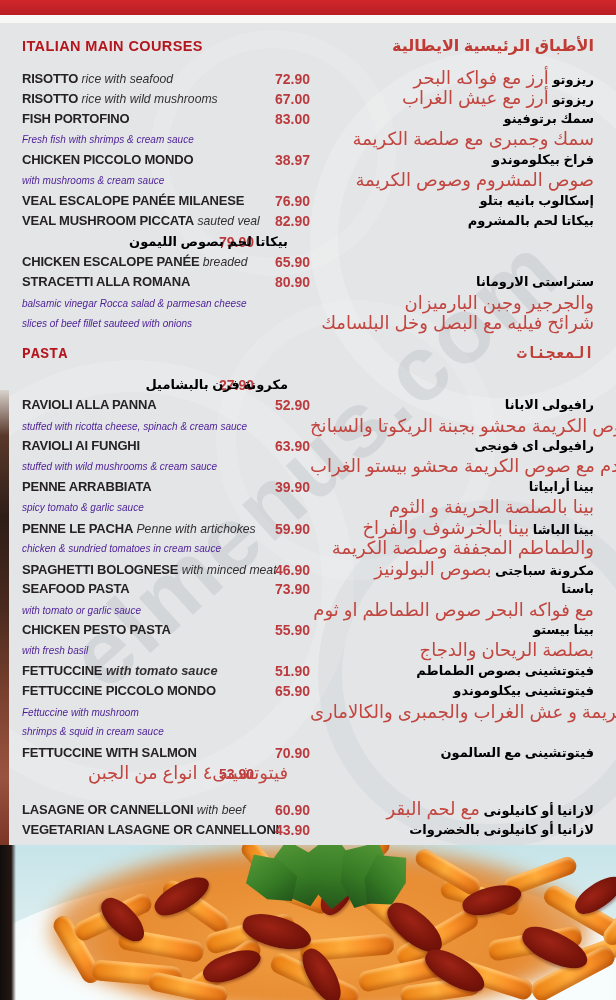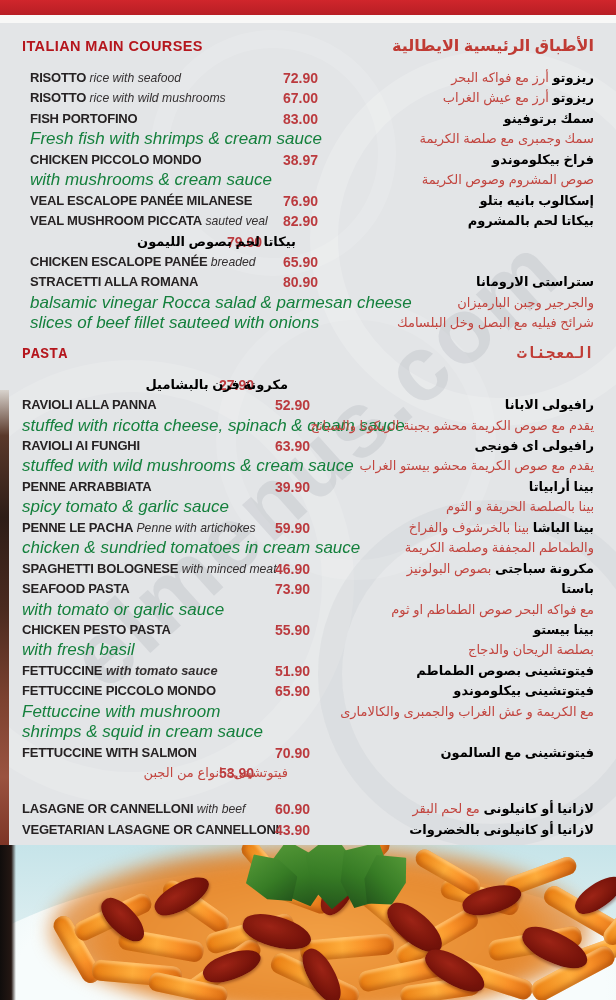--- a/index.html
+++ b/index.html
@@ -31,31 +31,31 @@
     position:absolute;left:0;top:390px;width:9px;height:455px;
     background:linear-gradient(180deg,#d8d3cd 0%,#5a392b 10%,#2e1d17 28%,#4a2a1f 48%,#7c4230 68%,#9a5340 85%,#7d3526 100%);
   }
   
   .menu{position:absolute;left:0;top:22px;width:616px;}
   .sec-head{display:flex;justify-content:space-between;align-items:baseline;padding:0 22px;}
   .sec-head.first{margin-top:14px;height:24px;}
   .sec-head.second{margin-top:9px;height:23px;font-family:Liberation Mono, monospace;}
   .sec-title-en{font-size:14.5px;font-weight:bold;letter-spacing:.4px;color:#b5161d;}
   .sec-title-ar{font-size:16px;font-weight:bold;color:#c03b34;direction:rtl;}
-  .rows.r1{margin-top:8px;margin-left:8px;}
+  .rows.r1{margin-top:8px;}
   .rows.r2{margin-top:9px;}
   .row{display:grid;grid-template-columns:254px 56px 1fr;height:20.45px;line-height:20.45px;align-items:center;}
   .c-en{padding-left:22px;white-space:nowrap;overflow:visible;font-size:13px;font-weight:bold;color:#262223;letter-spacing:-.2px;}
   .c-en .it{font-weight:normal;font-style:italic;font-size:12.2px;letter-spacing:0;color:#343031;}
   .c-en .it.ib{font-weight:bold;font-size:12.8px;}
-  .c-en.desc{grid-column:1/3;font-weight:normal;font-style:italic;font-size:17px;color:#15803d;letter-spacing:0;}
+  .c-en.desc{grid-column:1/3;font-weight:normal;font-style:italic;font-size:10px;color:#4c1d95;letter-spacing:0;}
   .c-price{text-align:right;font-size:14px;font-weight:bold;color:#bb3a3e;}
   .c-ar{text-align:right;direction:rtl;padding-right:22px;white-space:nowrap;font-size:13px;}
   .c-ar .arb{font-weight:bold;color:#000000;}
-  .c-ar .arr{color:#c2453f;font-size:13px;}
+  .c-ar .arr{color:#c2453f;font-size:18px;}
   .spacer{height:16px;}
   
   .photo{
     position:absolute;left:0;top:845px;width:616px;height:155px;overflow:hidden;
     background:linear-gradient(180deg,#c6e4e9 0%,#d8ecef 45%,#e4f2f3 100%);
   }
   .photo .plate{position:absolute;left:-70px;top:22px;width:760px;height:300px;border-radius:50%;
     background:radial-gradient(ellipse at 50% 40%,#f7fcfc 55%,#e9f5f6 72%,#d8ecee 85%,rgba(216,236,238,0) 95%);}
   .photo .shadowblob{position:absolute;left:120px;top:8px;width:190px;height:90px;border-radius:50%;
     background:radial-gradient(ellipse,#6b4733 0%,rgba(107,71,51,0) 70%);filter:blur(10px);opacity:.55;}

